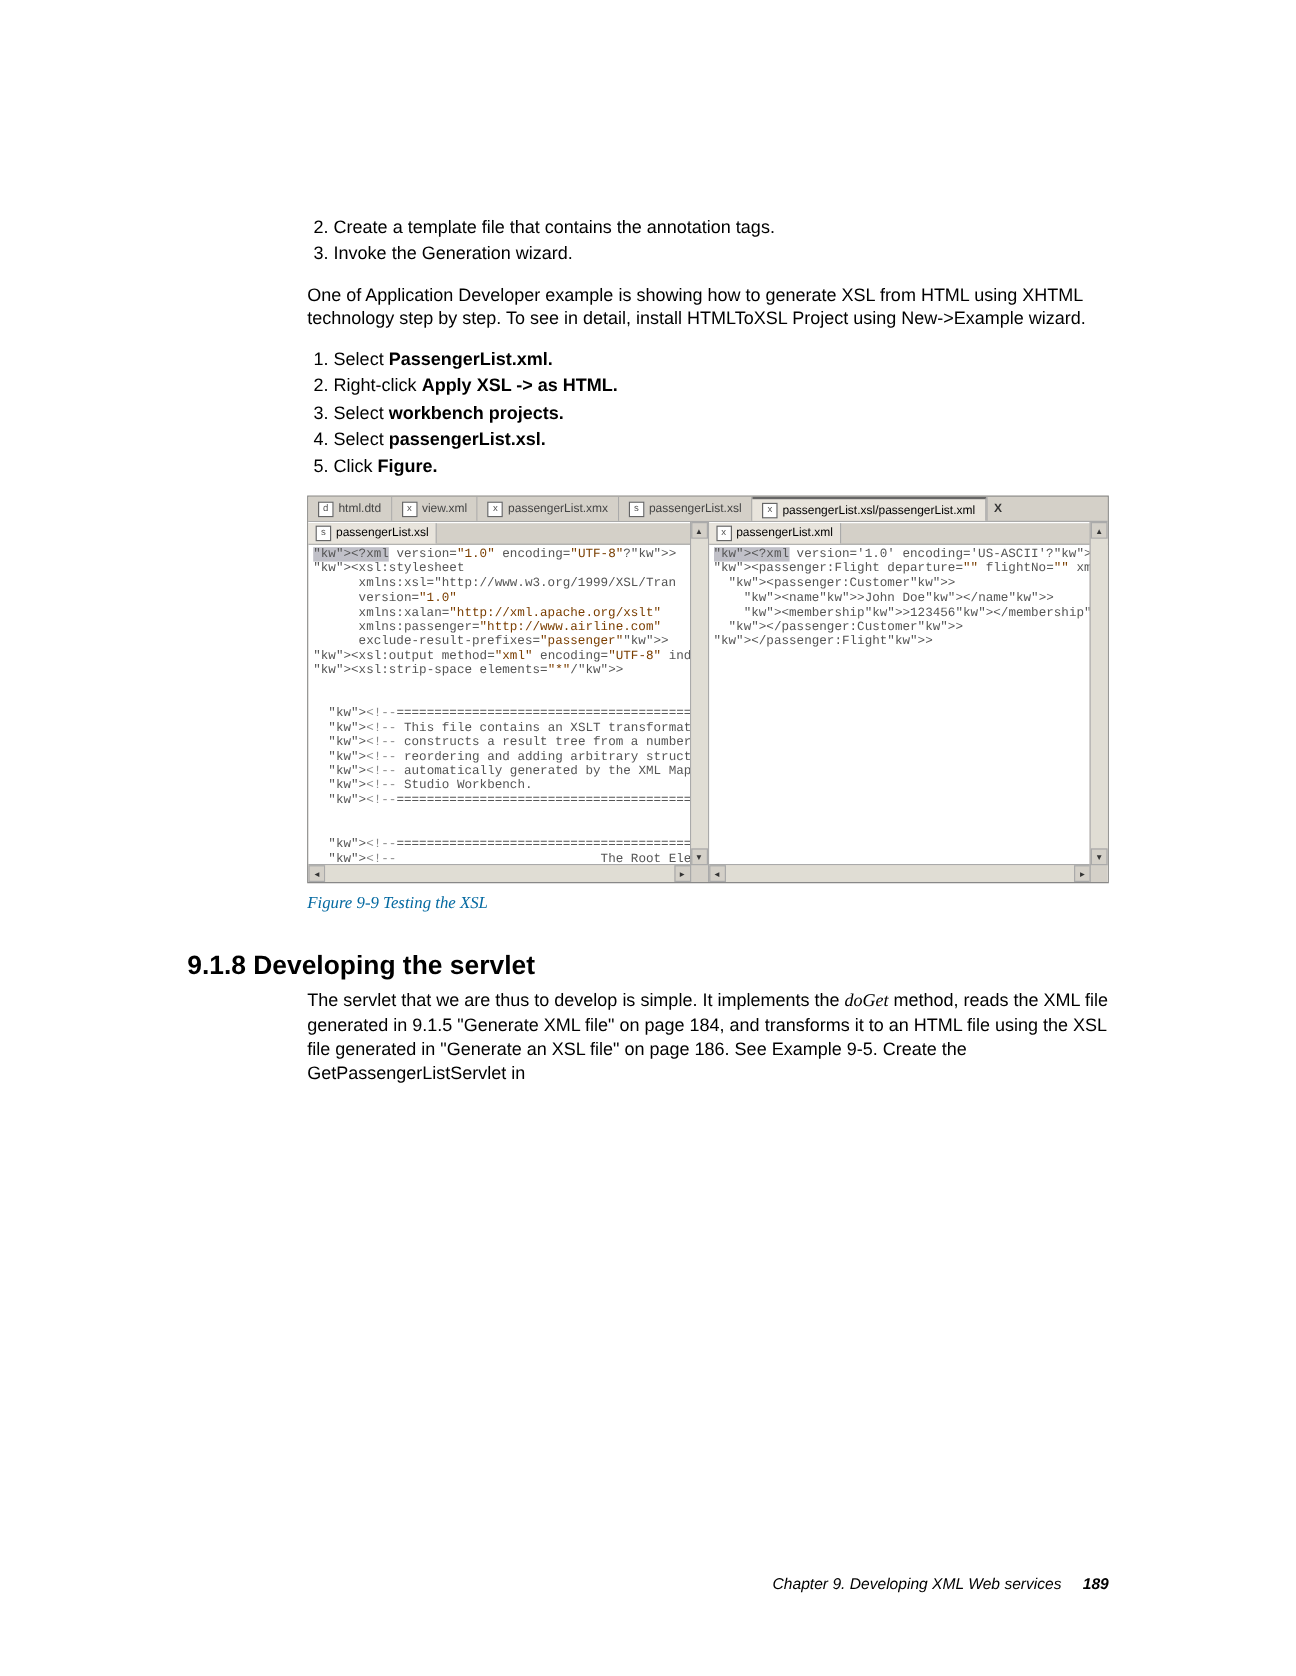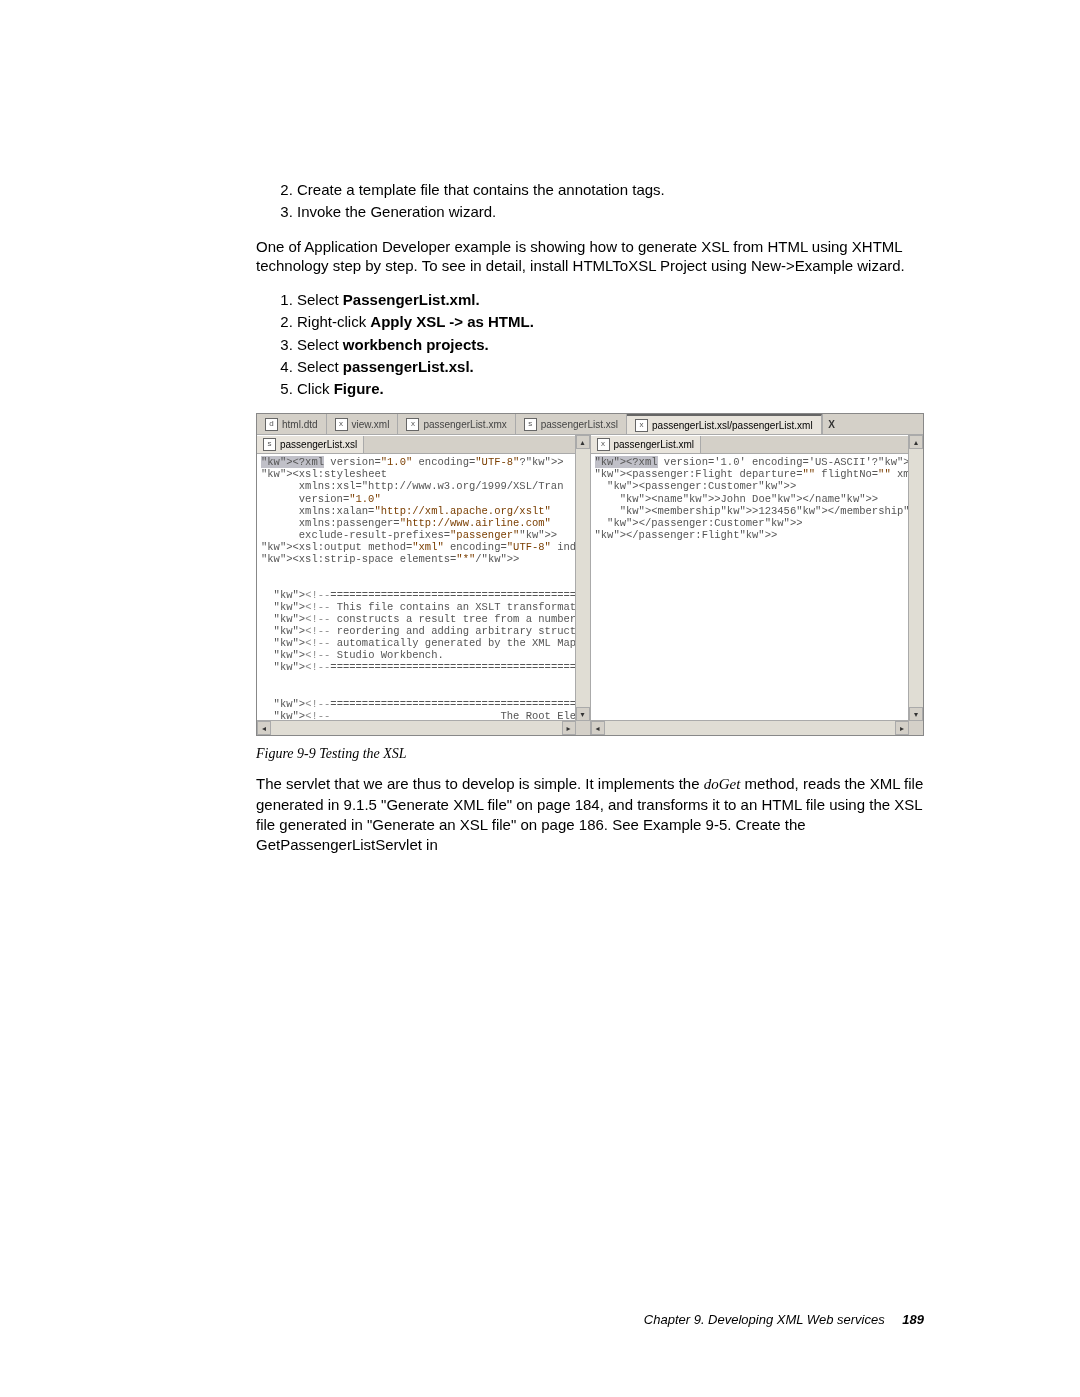--- a/index.html
+++ b/index.html
@@ -20,21 +20,20 @@
     margin-left: 100px;
   }
   ol {
     margin: 0 0 14px 0;
     padding-left: 22px;
     font-size: 15px;
     line-height: 1.35;
   }
   ol li {
     margin-bottom: 2px;
-    margin-left: 19px;
   }
   p {
     margin: 0 0 14px 0;
     font-size: 15px;
     line-height: 1.32;
   }
   h2.section {
     margin: 30px 0 6px 0;
     font-size: 22px;
     font-weight: bold;
@@ -182,21 +181,21 @@
     height: 14px;
     background: #d4d0c8;
     border-left: 1px solid #aaa;
     border-top: 1px solid #aaa;
   }
   .figure-caption {
     font-style: italic;
     font-family: "Times New Roman", serif;
     font-size: 14px;
     margin-top: 10px;
-    color: #000000;
+    color: #0369a1;
   }
   .footer {
     position: absolute;
     bottom: 70px;
     right: 156px;
     font-size: 13px;
     font-style: italic;
   }
   .footer .pn { font-weight: bold; margin-left: 14px; }
 </style>
@@ -323,20 +322,21 @@
               <div class="sbtn">▸</div>
             </div>
             <div class="corner"></div>
           </div>
         </div>
       </div>
       <div class="figure-caption">Figure 9-9   Testing the XSL</div>
     </div>
   </div>
 
+  <h2 class="section">9.1.8  Developing the servlet</h2>
 
   <div class="content-indent">
     <p>
       <span>The servlet that we are thus to develop is simple. It implements the </span><span class="italic">doGet</span><span> method, reads the XML file generated in 9.1.5 "Generate XML file" on page 184, and transforms it to an HTML file using the XSL file generated in  "Generate an XSL file" on page 186. See Example 9-5. Create the GetPassengerListServlet in</span>
     </p>
   </div>
 
   <div class="footer">
     <span>Chapter 9. Developing XML Web services</span>
     <span class="pn">189</span>

